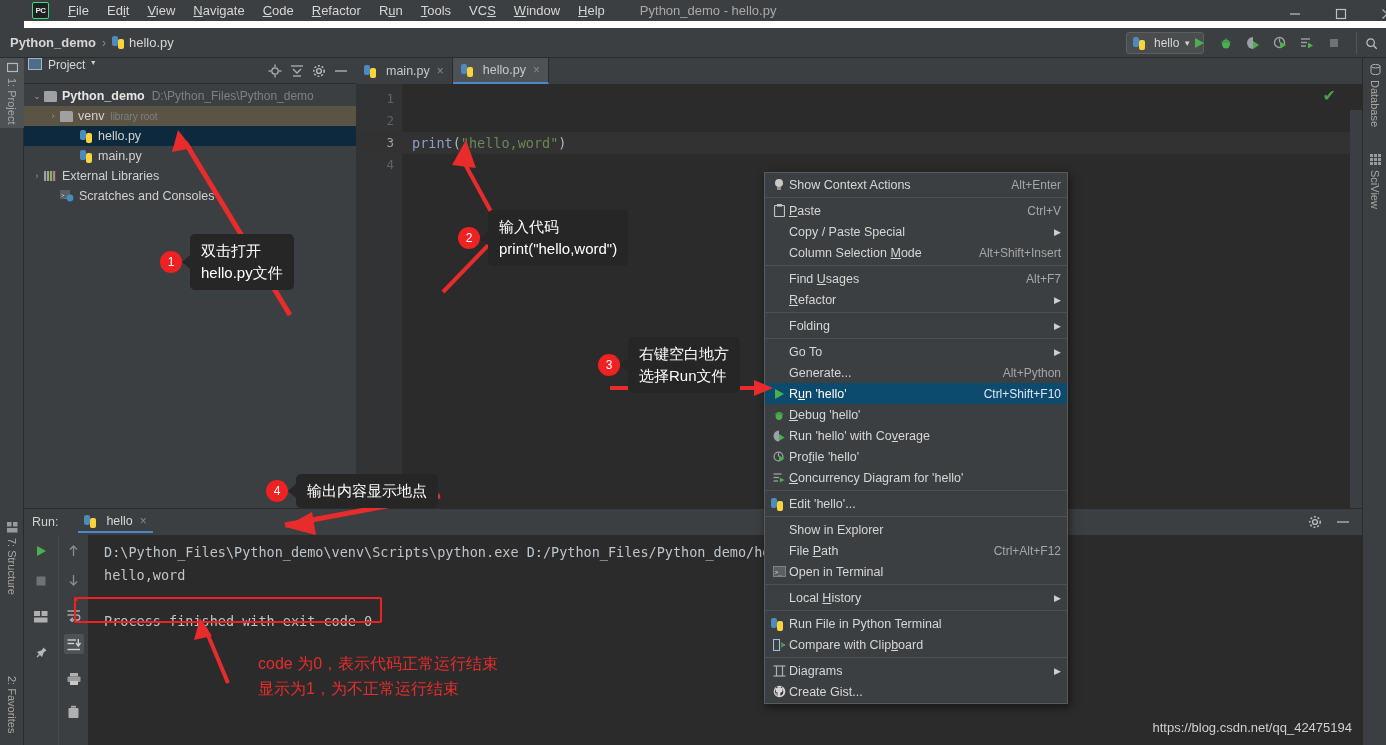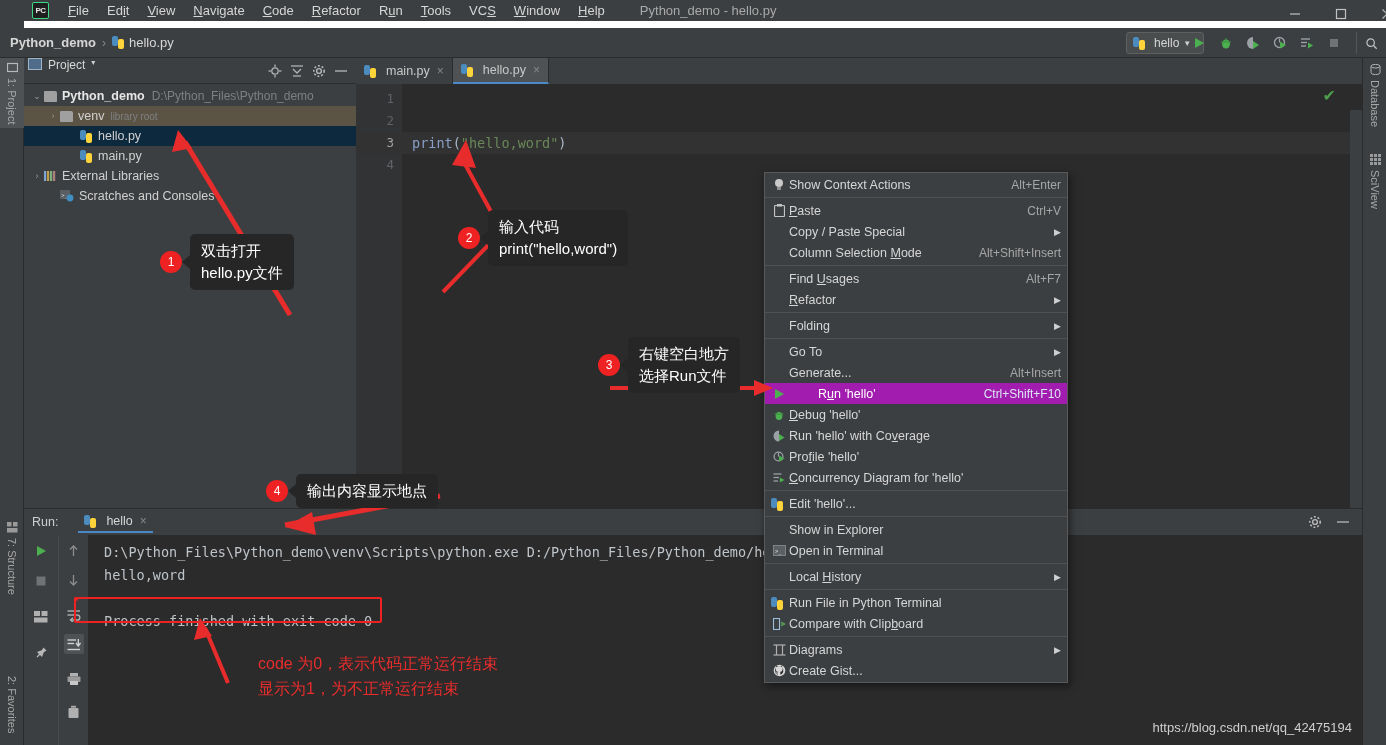--- a/index.html
+++ b/index.html
@@ -181,21 +181,21 @@
   .ctxmenu {
     position:absolute; left:764px; top:172px; width:304px;
     background:#3c3f41; border:1px solid #5a5a5a;
     box-shadow:2px 3px 8px rgba(0,0,0,0.5); z-index:40;
     padding:1px 0;
   }
   .mi {
     height:21px; display:flex; align-items:center; font-size:12.5px; color:#d6d6d6;
     padding:0 6px 0 4px; position:relative;
   }
-  .mi.sel { background:#a21caf; color:#ffffff;gap:29px; }
+  .mi.sel { background:#0c4a6e; color:#ffffff; }
   .mi-ico { width:20px; height:16px; display:flex; align-items:center; justify-content:center; flex:0 0 20px; }
   .mi-label { flex:1; }
   .mi-key { color:#a6a6a6; font-size:12px; margin-left:14px; }
   .mi.sel .mi-key { color:#dce6f5; }
   .mi-arrow { color:#cfcfcf; font-size:9px; margin-left:10px; }
   .mi-sep { height:1px; background:#515151; margin:2px 0; }
   .u { text-decoration:underline; }
 
   
   .ann { position:absolute; z-index:60; }
@@ -620,21 +620,21 @@
     </div>
     <div class="mi-sep"></div>
     <div class="mi">
       <span class="mi-ico"></span>
       <span class="mi-label">Go To</span>
       <span class="mi-arrow">▶</span>
     </div>
     <div class="mi">
       <span class="mi-ico"></span>
       <span class="mi-label">Generate...</span>
-      <span class="mi-key">Alt+Insert</span>
+      <span class="mi-key">Alt+Python</span>
     </div>
     <div class="mi sel">
       <span class="mi-ico">
           <svg width="12" height="12" viewBox="0 0 12 12">
             <polygon points="2,1 11,6 2,11" fill="#4caf50"></polygon>
           </svg>
         </span>
       <span class="mi-label">R<span class="u">u</span>n 'hello'</span>
       <span class="mi-key">Ctrl+Shift+F10</span>
     </div>
@@ -683,20 +683,25 @@
           <span class="pyicon" style="width:12px;height:12px;"></span>
         </span>
       <span class="mi-label">Edit 'hello'...</span>
     </div>
     <div class="mi-sep"></div>
     <div class="mi">
       <span class="mi-ico"></span>
       <span class="mi-label">Show in Explorer</span>
     </div>
     <div class="mi">
+      <span class="mi-ico"></span>
+      <span class="mi-label">File <span class="u">P</span>ath</span>
+      <span class="mi-key">Ctrl+Alt+F12</span>
+    </div>
+    <div class="mi">
       <span class="mi-ico">
           <svg width="13" height="11" viewBox="0 0 13 11">
             <rect x="0.5" y="0.5" width="12" height="10" fill="#5a5f63" stroke="#8f8f8f" stroke-width="0.8"></rect>
             <text x="2" y="7.6" font-size="5.5" fill="#e0e0e0" font-family="monospace">&gt;_</text>
           </svg>
         </span>
       <span class="mi-label">Open in Terminal</span>
     </div>
     <div class="mi-sep"></div>
     <div class="mi">

